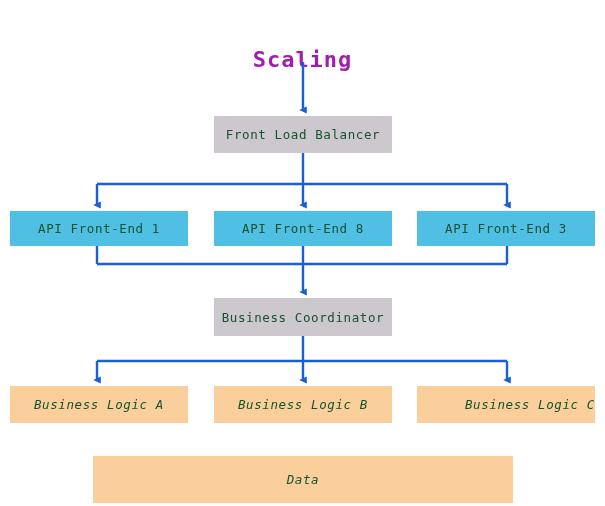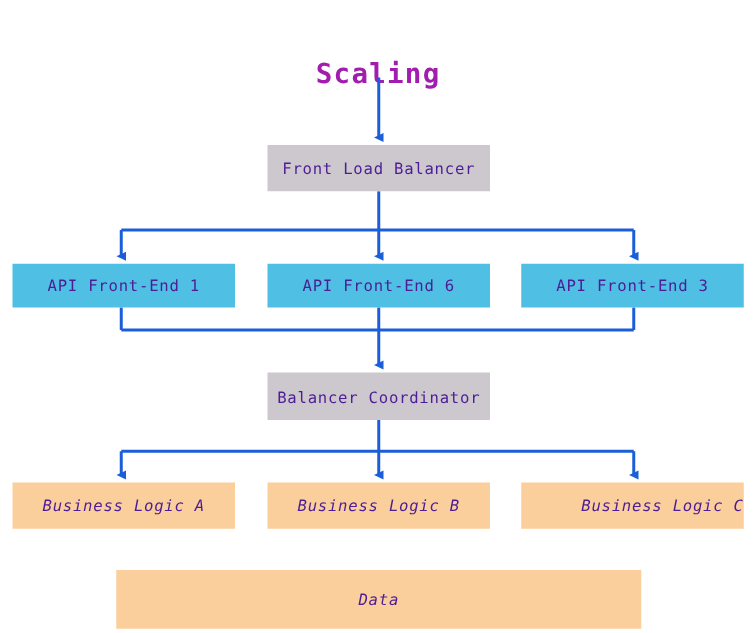--- a/index.html
+++ b/index.html
@@ -29,21 +29,21 @@
     letter-spacing: 1px;
     color: #a21caf;
     margin-top: 39px;
   }
   .node {
     position: absolute;
     box-sizing: border-box;
     display: flex;
     align-items: center;
     justify-content: center;
-    color: #4c1d95;
+    color: #14532d;
     font-family: "DejaVu Sans Mono", monospace;
     font-size: 12.5px;
     letter-spacing: 0.6px;
     white-space: nowrap;
     user-select: none;
   }
   .node-gray   { background: #ccc8ce; }
   .node-cyan   { background: #4fbfe3; }
   .node-orange { background: #fbcf9c; font-style: italic; }
 
@@ -95,28 +95,28 @@
   </svg>
 
   <div class="node node-gray" style="left:214px; top:116px; width:178px; height:37px;">
     <span>Front Load Balancer</span>
   </div>
 
   <div class="node node-cyan" style="left:10px; top:211px; width:178px; height:35px;">
     <span>API Front-End 1</span>
   </div>
   <div class="node node-cyan" style="left:214px; top:211px; width:178px; height:35px;">
-    <span>API Front-End 6</span>
+    <span>API Front-End 8</span>
   </div>
   <div class="node node-cyan" style="left:417px; top:211px; width:178px; height:35px;">
     <span>API Front-End 3</span>
   </div>
 
   <div class="node node-gray" style="left:214px; top:298px; width:178px; height:38px;">
-    <span>Balancer Coordinator</span>
+    <span>Business Coordinator</span>
   </div>
 
   <div class="node node-orange" style="left:10px; top:386px; width:178px; height:37px;">
     <span>Business Logic A</span>
   </div>
   <div class="node node-orange" style="left:214px; top:386px; width:178px; height:37px;">
     <span>Business Logic B</span>
   </div>
   <div class="node node-orange" style="left:417px; top:386px; width:178px; height:37px;justify-content:flex-end;">
     <span>Business Logic C</span>

